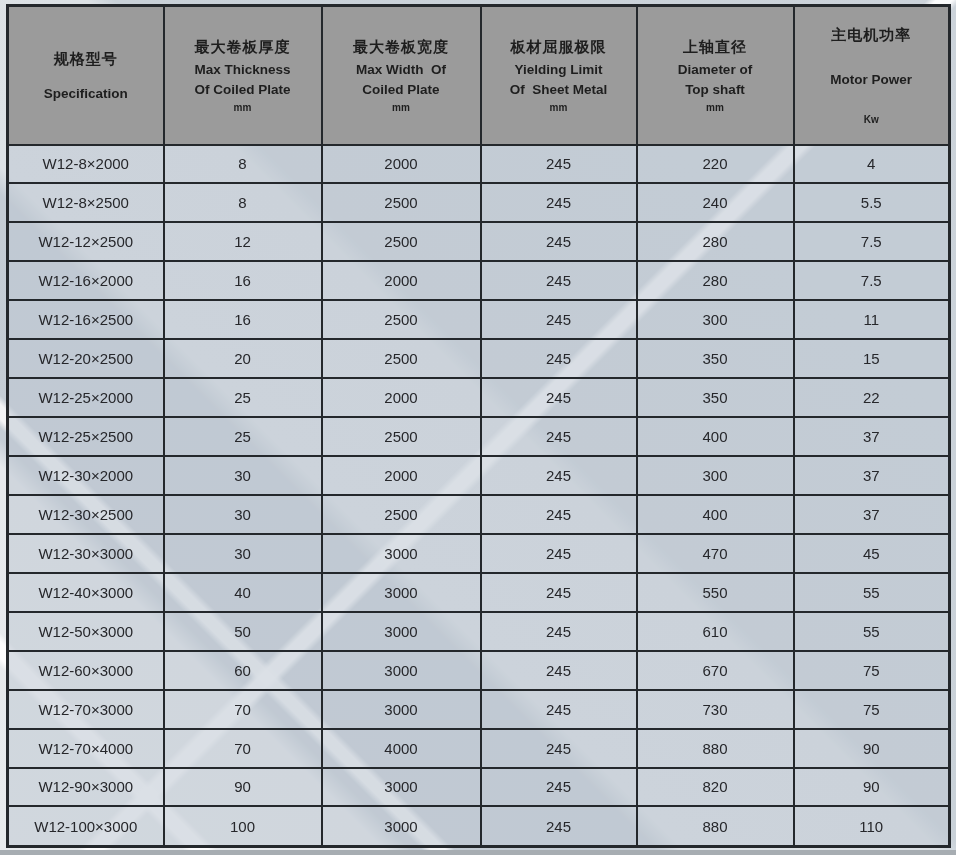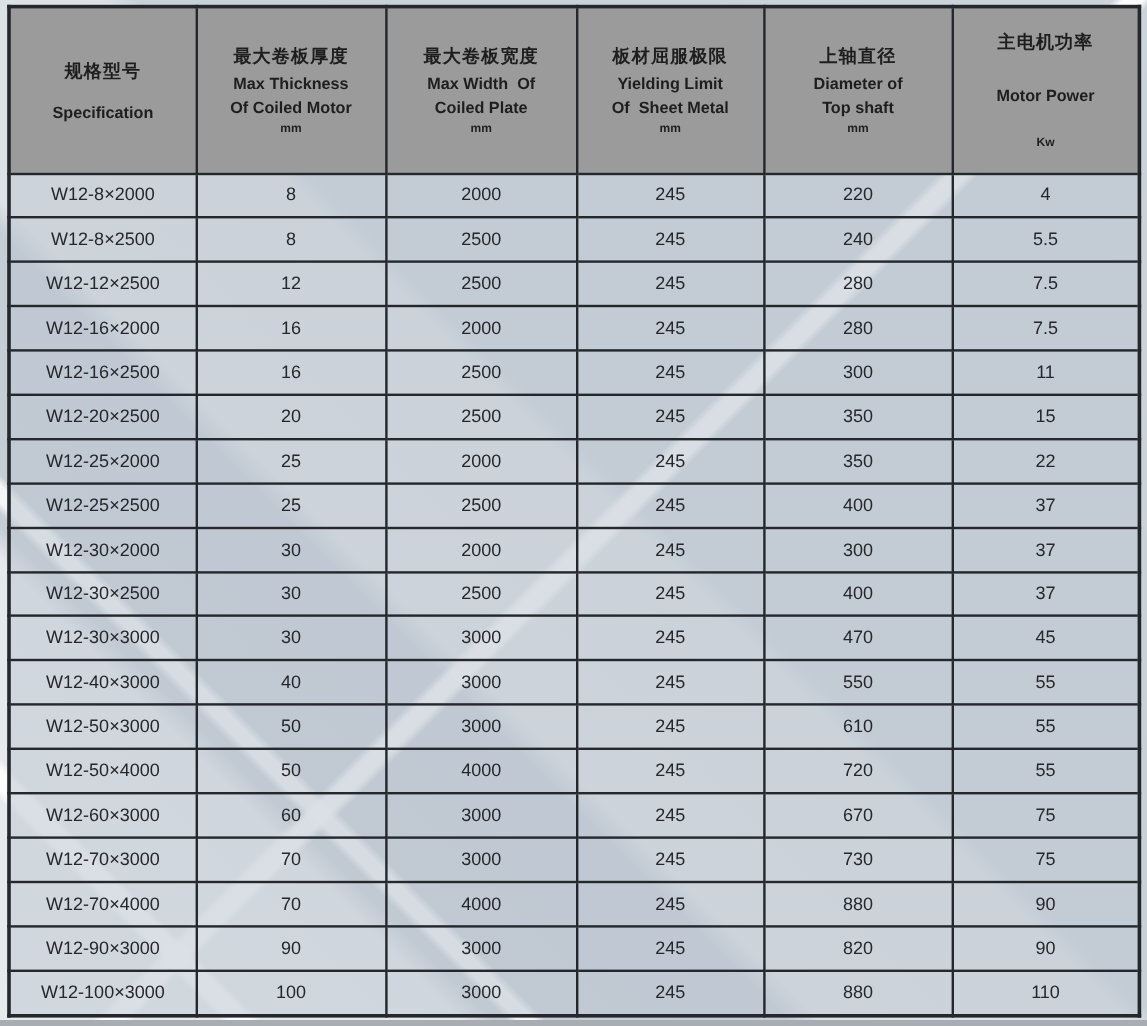--- a/index.html
+++ b/index.html
@@ -105,21 +105,21 @@
           <th>
             <div class="th-lines pair">
               <div class="th-line-zh">规格型号</div>
               <div class="th-line-en">Specification</div>
             </div>
           </th>
           <th>
             <div class="th-lines">
               <div class="th-line-zh">最大卷板厚度</div>
               <div class="th-line-en">Max Thickness</div>
-              <div class="th-line-en">Of Coiled Motor</div>
+              <div class="th-line-en">Of Coiled Plate</div>
               <div class="th-line-unit">mm</div>
             </div>
           </th>
           <th>
             <div class="th-lines">
               <div class="th-line-zh">最大卷板宽度</div>
               <div class="th-line-en">Max Width  Of</div>
               <div class="th-line-en">Coiled Plate</div>
               <div class="th-line-unit">mm</div>
             </div>
@@ -248,28 +248,20 @@
         </tr>
         <tr>
           <td>W12-50×3000</td>
           <td>50</td>
           <td>3000</td>
           <td>245</td>
           <td>610</td>
           <td>55</td>
         </tr>
         <tr>
-          <td>W12-50×4000</td>
-          <td>50</td>
-          <td>4000</td>
-          <td>245</td>
-          <td>720</td>
-          <td>55</td>
-        </tr>
-        <tr>
           <td>W12-60×3000</td>
           <td>60</td>
           <td>3000</td>
           <td>245</td>
           <td>670</td>
           <td>75</td>
         </tr>
         <tr>
           <td>W12-70×3000</td>
           <td>70</td>

